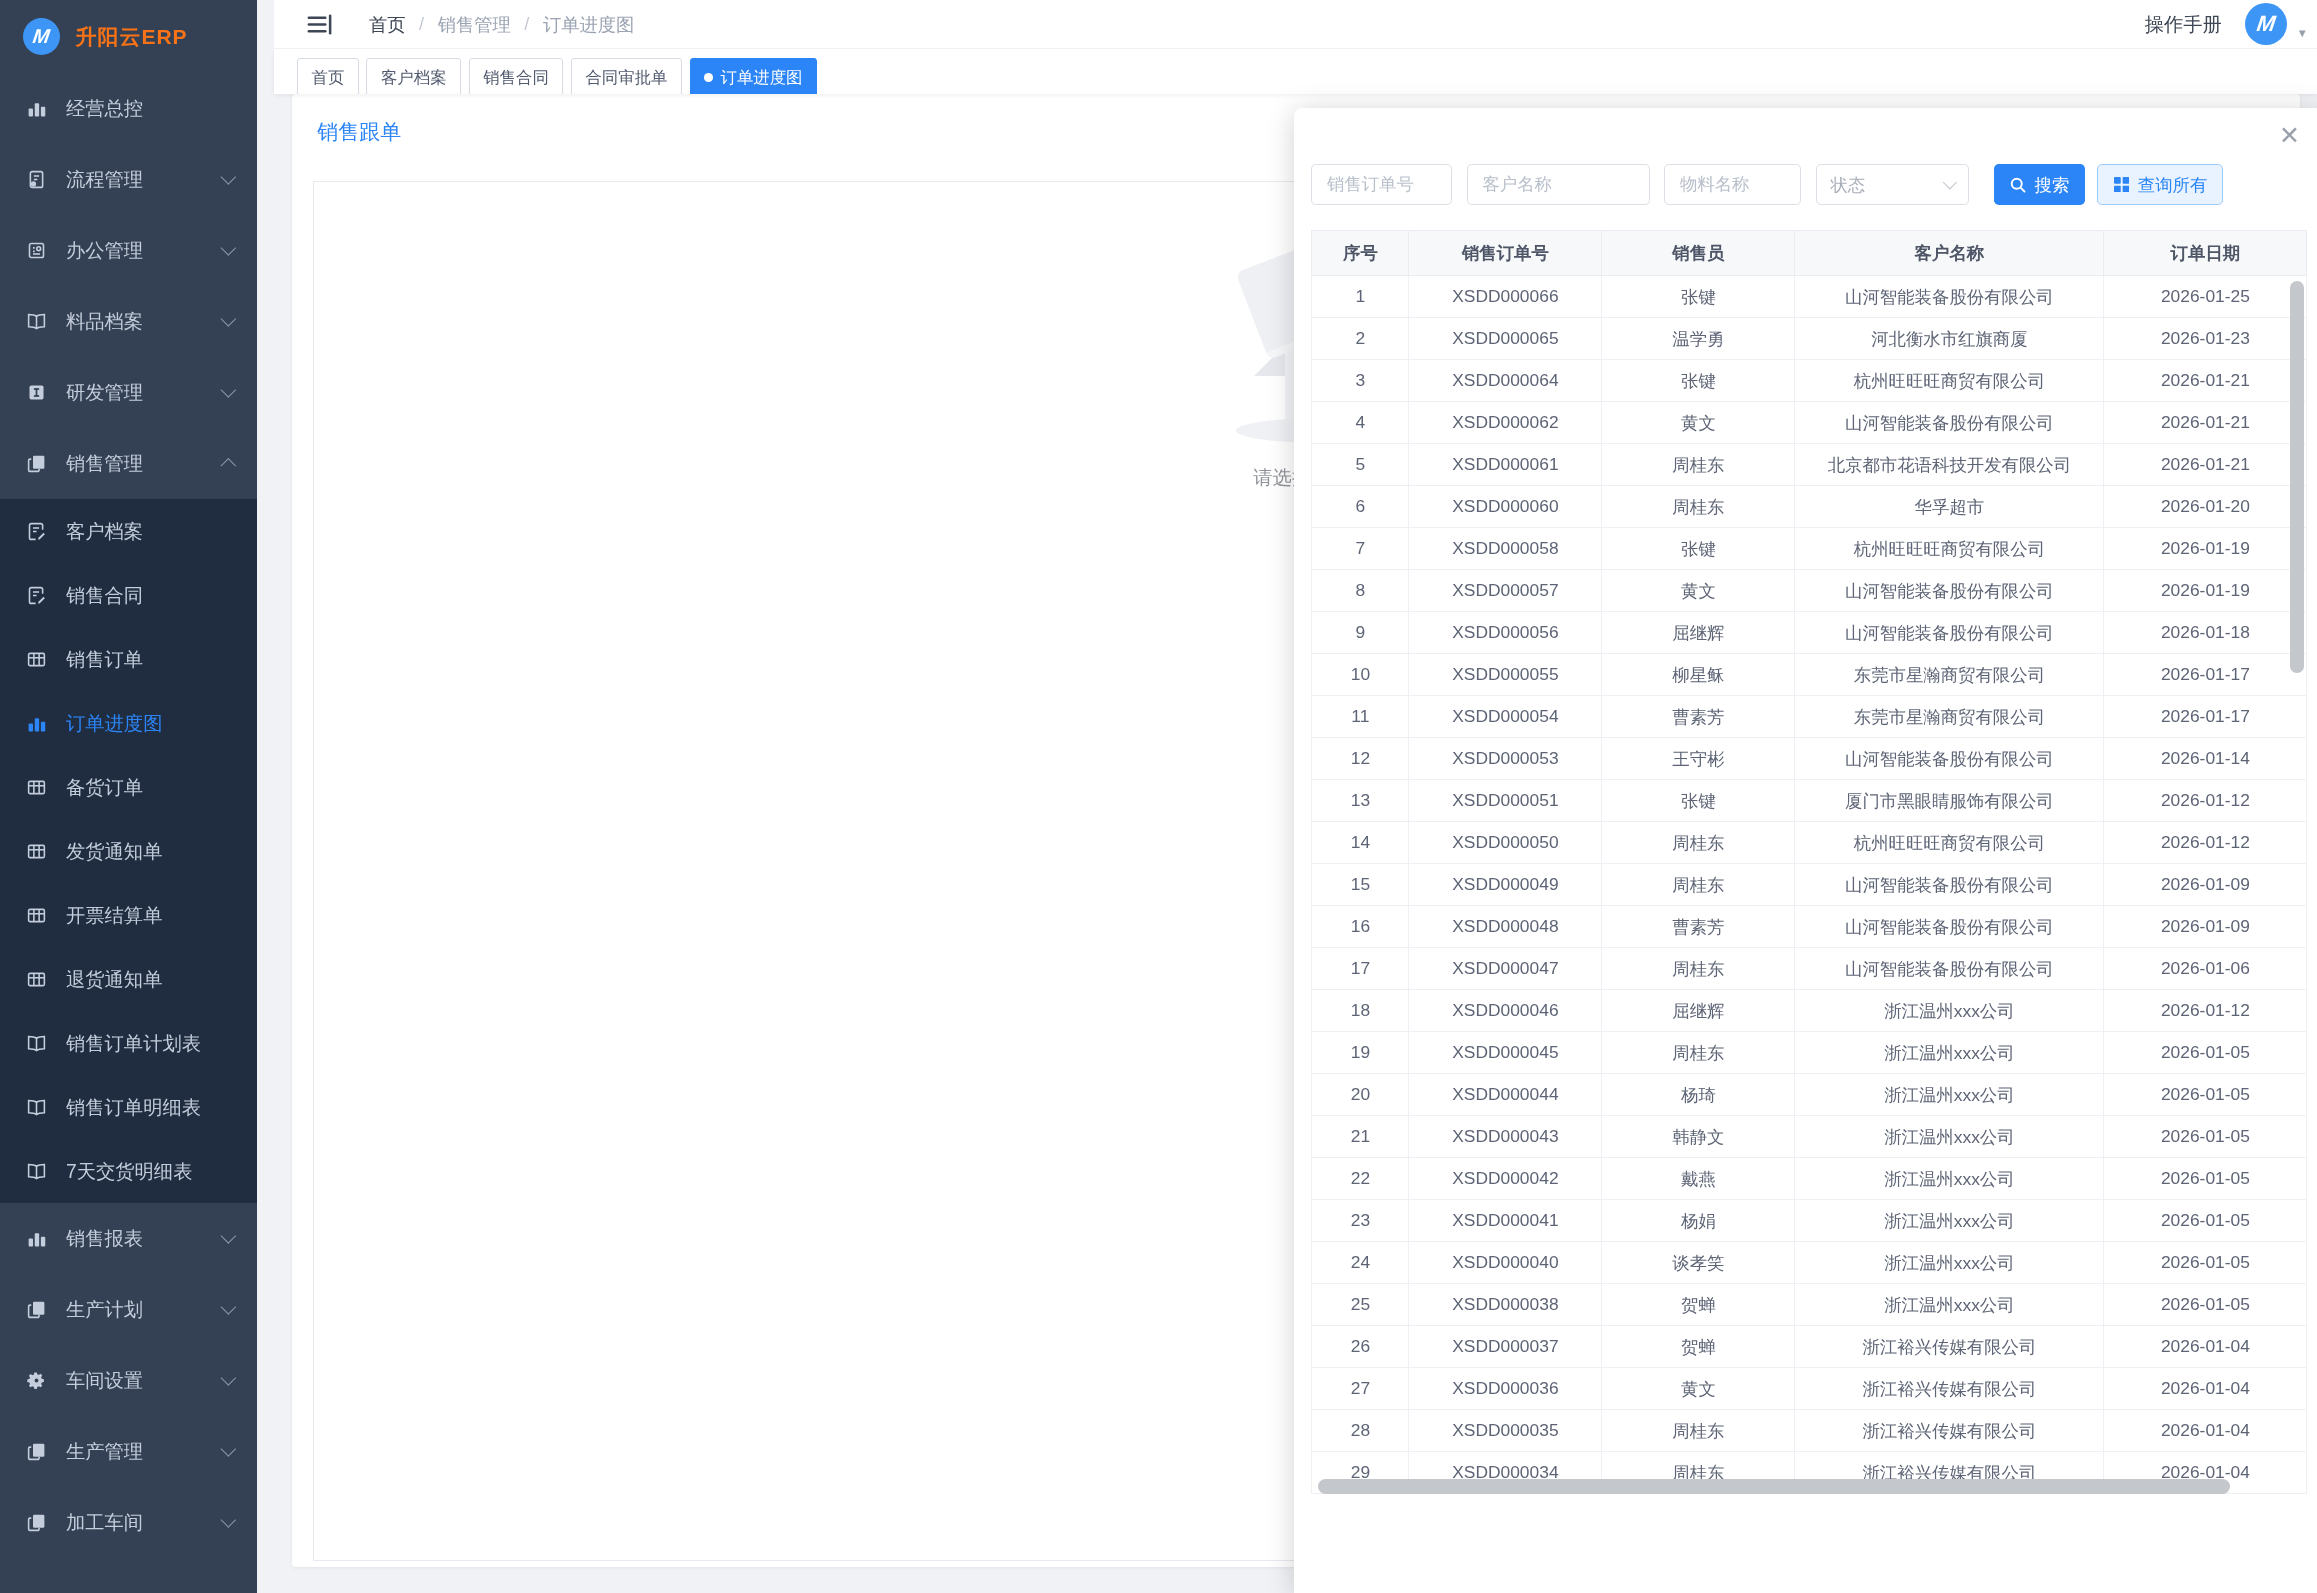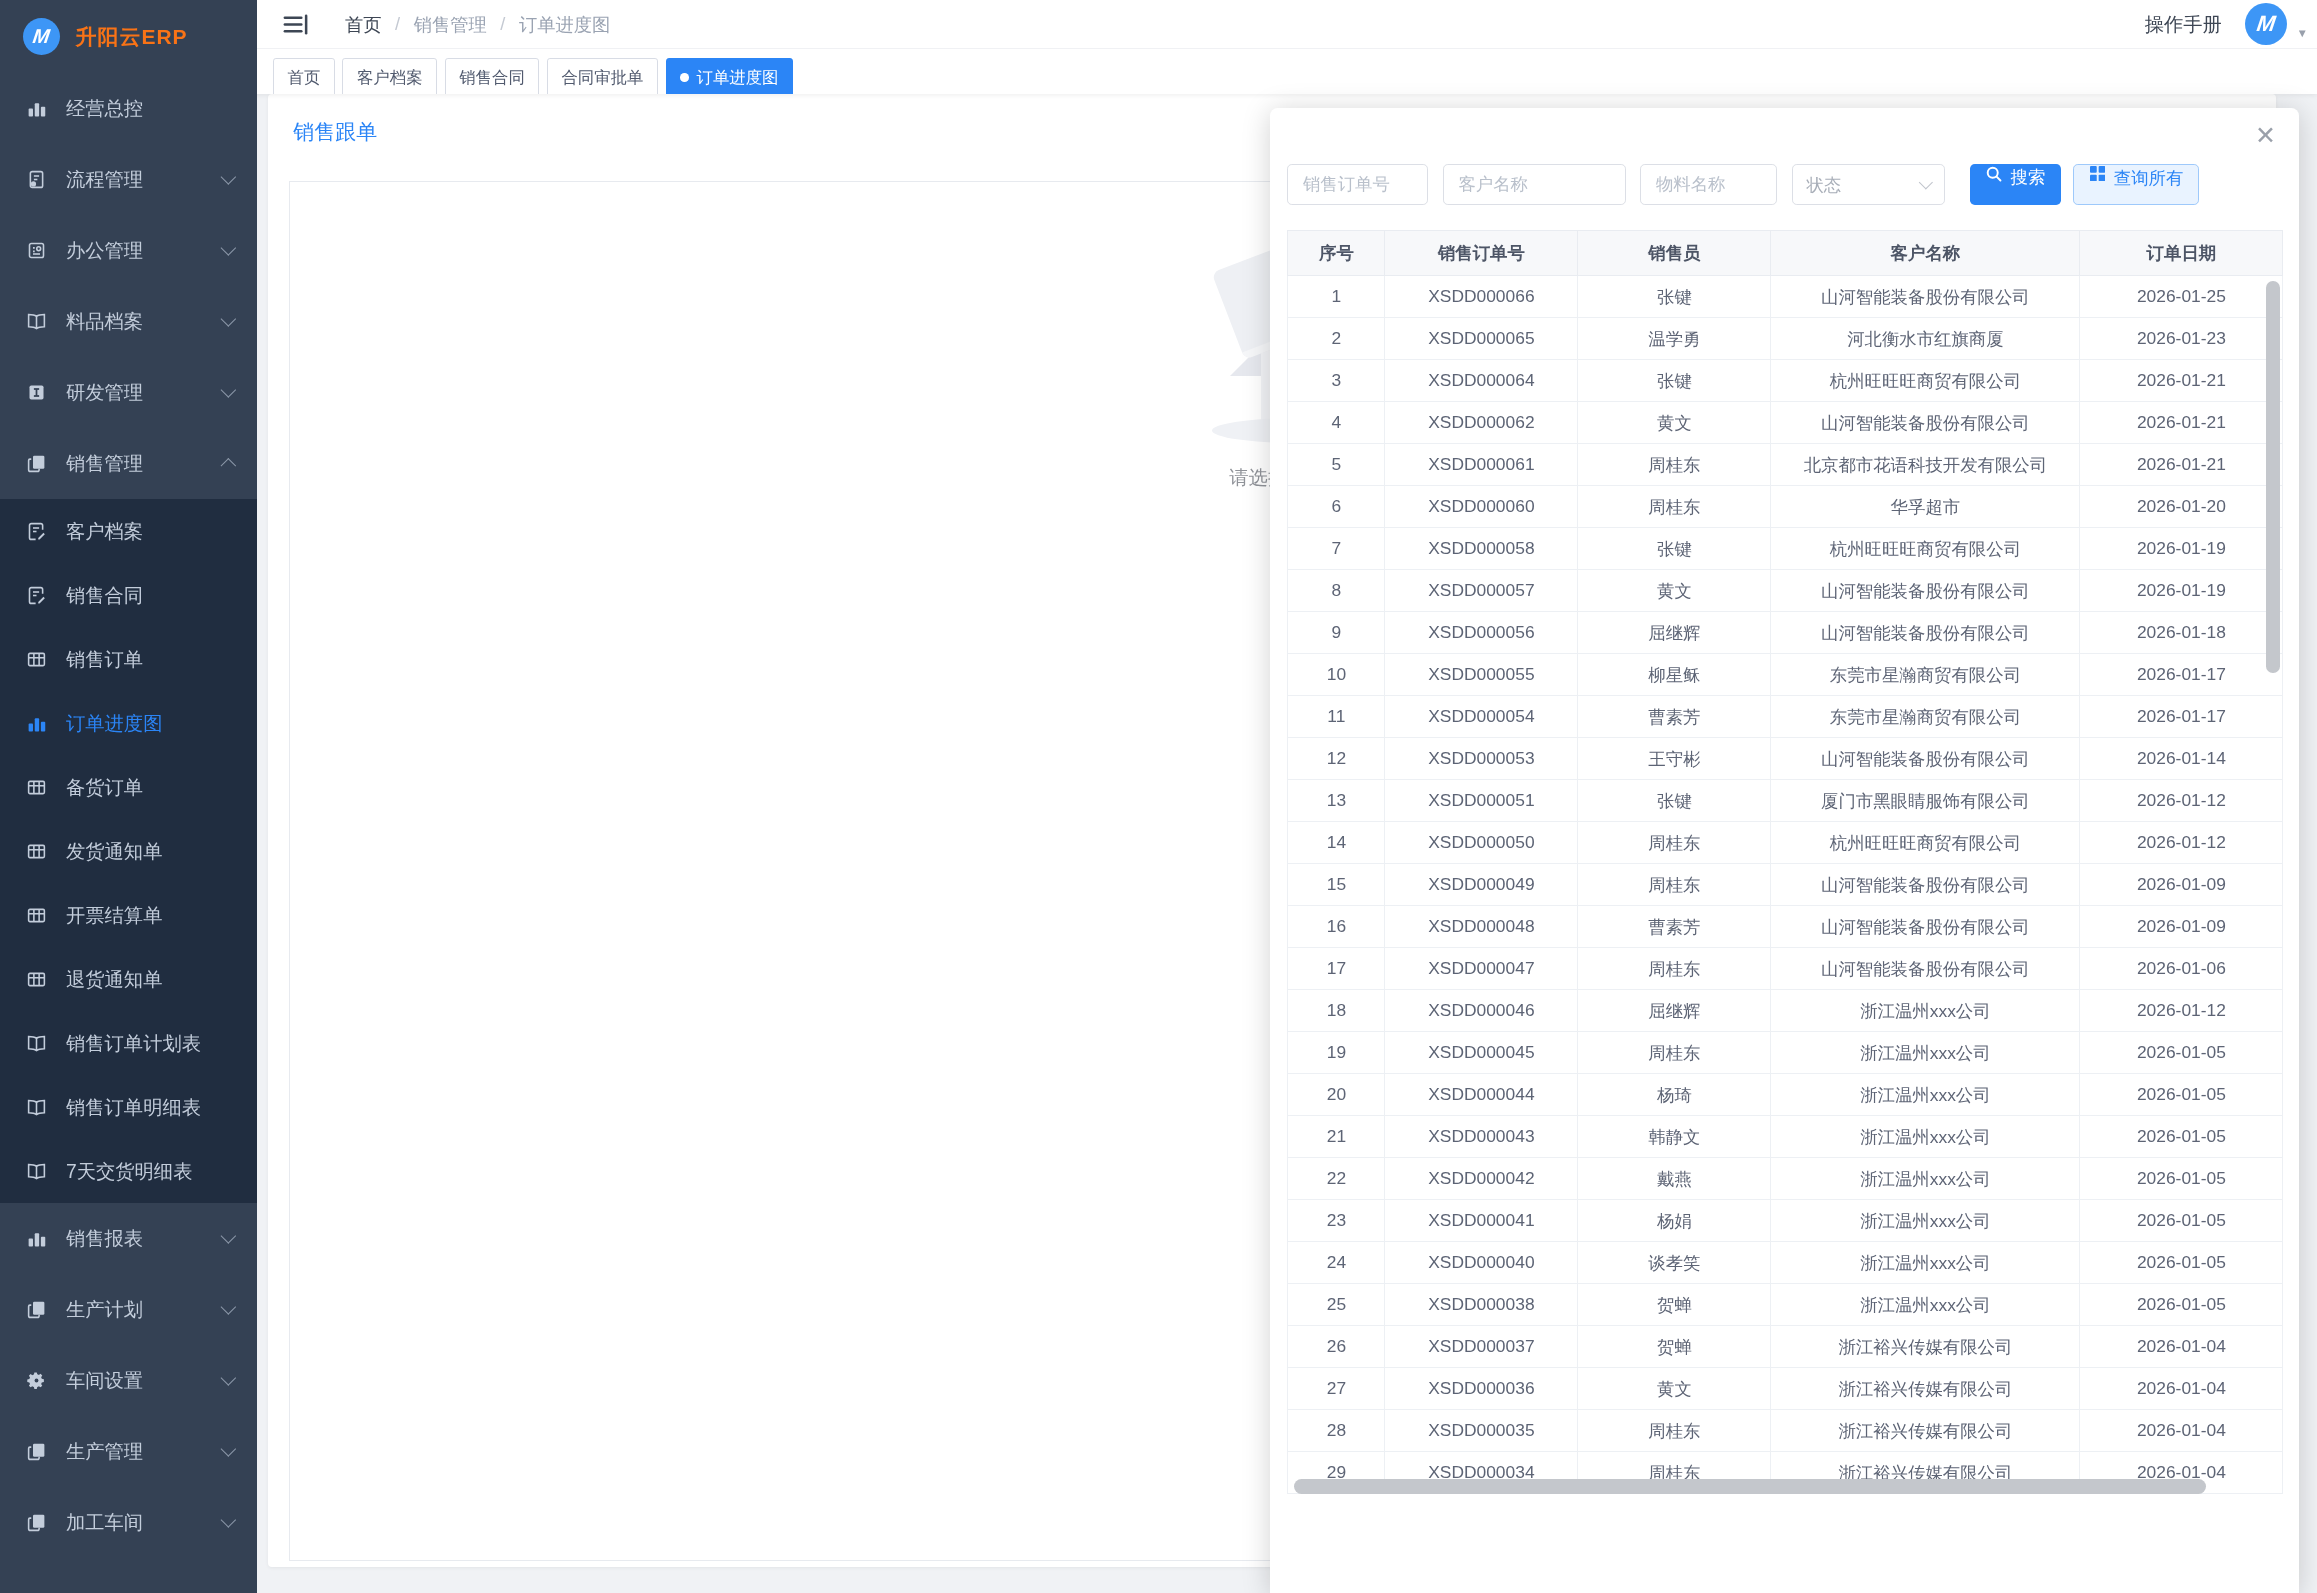--- a/index.html
+++ b/index.html
@@ -16,21 +16,21 @@
   .nav-item.sub{height:64px;background:var(--submenu-bg,#202d40);}
   .nav-item.active{color:var(--primary,#2b85f6);}
   .icn{width:23px;height:23px;display:inline-flex;align-items:center;justify-content:center;flex:0 0 auto;}
   .icn svg{width:21px;height:21px;}
   .nav-label{margin-left:18px;white-space:nowrap;}
   .chev{width:9.7px;height:9.7px;border-right:1.9px solid #8b97a8;border-bottom:1.9px solid #8b97a8;margin-left:auto;flex:0 0 auto;}
   .chev.down{transform:rotate(45deg) translate(-1.9px,-1.9px);}
   .chev.up{transform:rotate(-135deg) translate(-1.9px,-1.9px);}
 
   
-  .main{position:absolute;left:250px;top:0;right:0;height:1428px;}
+  .main{position:absolute;left:274px;top:0;right:0;height:1428px;}
   .navbar{height:48px;background:#fff;display:flex;align-items:center;border-bottom:1px solid #f0f1f4;position:relative;z-index:4;}
   .hamburger{margin-left:31px;display:flex;align-items:center;cursor:pointer;}
   .breadcrumb{display:flex;align-items:center;margin-left:35px;font-size:18.3px;}
   .bc-item{color:#9aa3b2;cursor:pointer;}
   .bc-item.first{color:#3d4654;}
   .bc-sep{color:#c4c9d2;margin:0 13.5px;}
   .nav-right{margin-left:auto;display:flex;align-items:center;padding-right:9px;}
   .manual{font-size:19.3px;color:#3d4654;cursor:pointer;}
   .avatar{width:42px;height:42px;border-radius:50%;background:#3d96f6;display:flex;align-items:center;justify-content:center;margin-left:23px;cursor:pointer;}
   .avatar .logo-m{font-size:22px;}
@@ -58,21 +58,21 @@
   .modal-close{position:absolute;top:15.4px;right:23px;font-size:25px;color:#9aa0aa;cursor:pointer;line-height:1;}
   .filter-row{position:absolute;left:17.4px;top:56px;display:flex;align-items:center;}
   .f-input{height:41px;border:1.4px solid #dcdfe6;border-radius:4.8px;padding:0 14.5px;font-size:17.4px;color:#333;outline:none;box-sizing:border-box;font-family:inherit;}
   .f-input::placeholder{color:#b9c0cb;}
   .in1{width:141px;margin-right:14.5px;}
   .in2{width:183px;margin-right:14.5px;}
   .in3{width:137px;margin-right:14.5px;}
   .f-select{width:153px;height:41px;border:1.4px solid #dcdfe6;border-radius:4.8px;display:flex;align-items:center;justify-content:space-between;padding:0 13.5px;box-sizing:border-box;cursor:pointer;}
   .f-select .sel-text{font-size:17.4px;color:#a8aeb8;}
   .sel-chev{width:8.7px;height:8.7px;border-right:1.9px solid #c0c4cc;border-bottom:1.9px solid #c0c4cc;transform:rotate(45deg) translate(-1.9px,-1.9px);}
-  .btn{height:41px;border-radius:4.8px;display:flex;justify-content:center;font-size:17.4px;cursor:pointer;box-sizing:border-box;font-family:Liberation Serif, serif;}
+  .btn{height:41px;border-radius:4.8px;display:flex;align-items:center;justify-content:center;font-size:17.4px;cursor:pointer;box-sizing:border-box;font-family:Liberation Serif, serif;}
   .btn-search{width:91px;background:var(--primary,#2b85f6);color:#fff;border:none;margin-left:25px;}
   .btn-search svg{margin-right:7.7px;}
   .btn-queryall{width:126px;background:#e9f3ff;color:var(--primary,#2b85f6);border:1.4px solid #9ec9fb;margin-left:12.6px;}
   .btn-queryall svg{margin-right:8.7px;}
 
   .table-wrap{position:absolute;left:17.4px;top:122px;width:994px;}
   table.grid{border-collapse:collapse;width:994px;table-layout:fixed;}
   table.grid th{height:42px;background:var(--table-header-bg,#f7f8fa);font-weight:700;color:#4d5566;border:1px solid #e9ecf1;font-size:17.4px;}
   table.grid td{height:42px;text-align:center;color:#5d6475;border:1px solid #edf0f4;font-size:17.4px;white-space:nowrap;overflow:hidden;padding:0 3.9px;box-sizing:border-box;}
   .c1{width:97px;} .c2{width:193px;} .c3{width:193px;} .c4{width:309px;} .c5{width:203px;}

